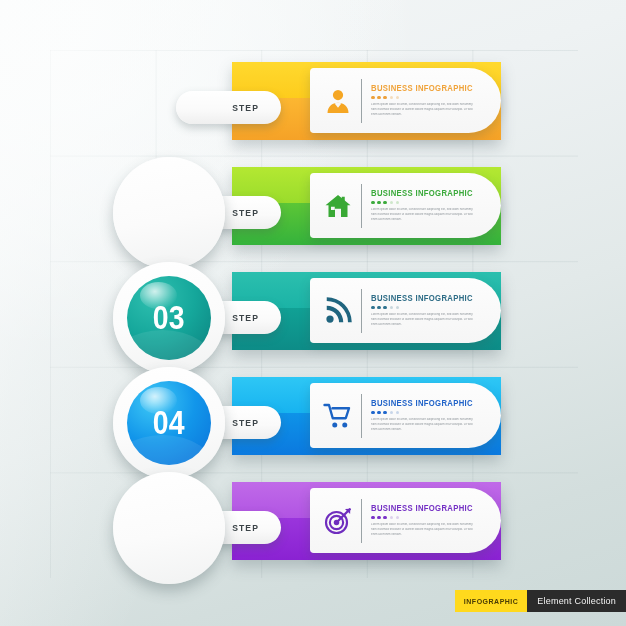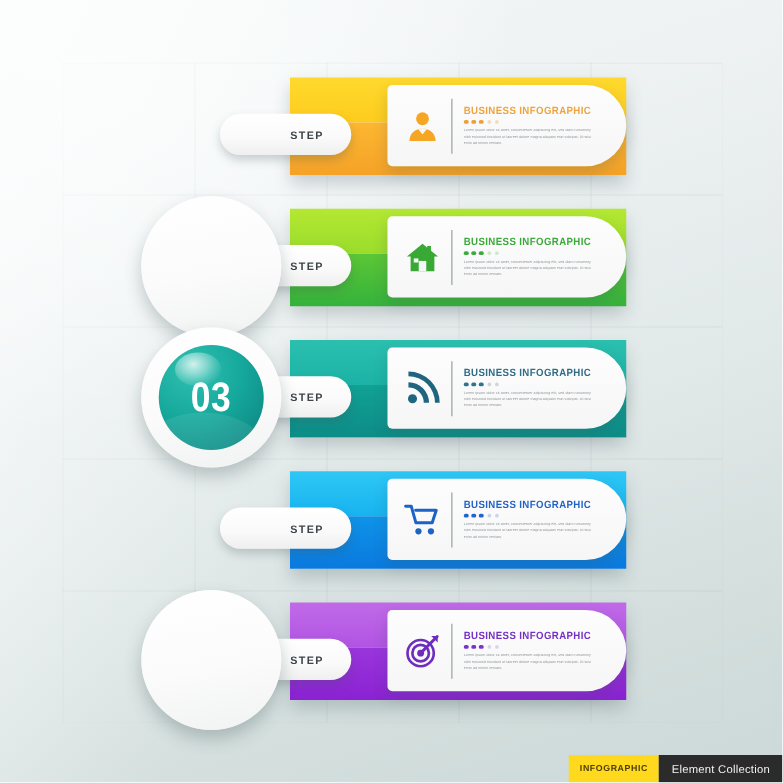--- a/index.html
+++ b/index.html
@@ -226,21 +226,21 @@
     letter-spacing: 1.1px;
     color: #3c4448;
   }
 
   
   #footer {
     position: absolute;
     right: 0;
     bottom: 0;
     display: flex;
-    height: 22px;
+    height: 36px;
   }
   .badge {
     display: flex;
     align-items: center;
     justify-content: center;
     height: 22px;
     font-size: 8px;
     letter-spacing: 0.2px;
     box-sizing: border-box;
   }
@@ -405,20 +405,26 @@
             <div class="body-lines">
               <div class="body-line">Lorem ipsum dolor sit amet, consectetuer adipiscing elit, sed diam nonummy</div>
               <div class="body-line">nibh euismod tincidunt ut laoreet dolore magna aliquam erat volutpat. Ut wisi</div>
               <div class="body-line">enim ad minim veniam.</div>
             </div>
           </div>
         </div>
         <div class="step-pill">
           <span class="step-label">STEP</span>
         </div>
+        <div class="circle-wrap">
+          <div class="ring"></div>
+          <div class="ball" style="background:radial-gradient(circle at 32% 24%, #3ec9f6 0%, #1296ea 48%, #0a6fd8 100%);">
+            <span class="num">04</span>
+          </div>
+        </div>
       </div>
       <div class="row" style="top: 472px;">
         <div class="bar">
           <div class="bar-top" style="background:linear-gradient(180deg,#c06ae8 0%,#b154e3 100%);"></div>
           <div class="bar-bot" style="background:linear-gradient(180deg,#9a35dc 0%,#8a22d2 100%);"></div>
         </div>
         <div class="panel">
           <div class="panel-icon">
             <svg width="30" height="30" viewBox="0 0 24 24">
               <circle cx="10.8" cy="13.2" r="8.4" fill="none" stroke="#6f2dbe" stroke-width="1.7"></circle>

